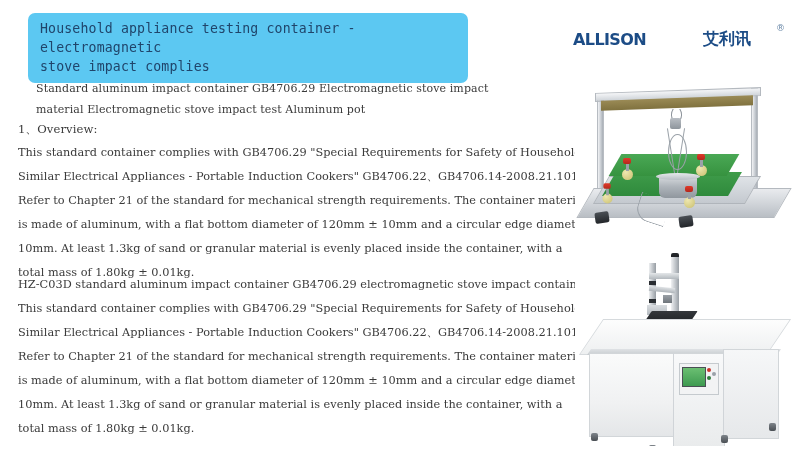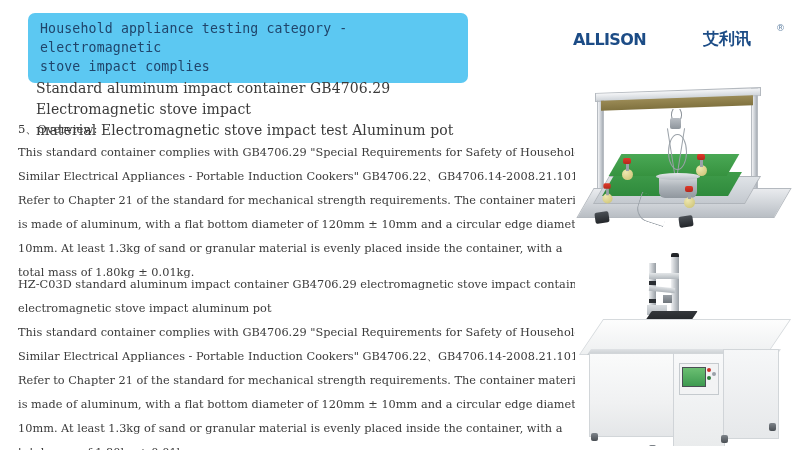--- a/index.html
+++ b/index.html
@@ -44,21 +44,21 @@
     line-height: 19px;
     letter-spacing: 0.15px;
     font-family: "DejaVu Sans Mono", monospace;
   }
 
   .subtitle {
     position: absolute;
     left: 36px;
     top: 78px;
     width: 470px;
-    font-size: 14px;
+    font-size: 11px;
     line-height: 21px;
     color: #3a3a3a;
     font-family: "DejaVu Serif", serif;
     letter-spacing: 0.1px;
   }
 
   .section-heading {
     position: absolute;
     left: 18px;
     top: 122px;
@@ -371,43 +371,42 @@
   }
 </style>
 </head>
 <body>
 
 <div class="page">
 
   <div class="content-col">
 
     <div class="title-banner">
-      <div>Household appliance testing category - electromagnetic</div>
+      <div>Household appliance testing container - electromagnetic</div>
       <div>stove impact complies</div>
     </div>
 
     <div class="subtitle">
       <div>Standard aluminum impact container GB4706.29 Electromagnetic stove impact</div>
       <div>material Electromagnetic stove impact test Aluminum pot</div>
     </div>
 
-    <div class="section-heading">5、Overview:</div>
+    <div class="section-heading">1、Overview:</div>
 
     <div class="body-block first">
       <div class="body-line">This standard container complies with GB4706.29 "Special Requirements for Safety of Household and</div>
       <div class="body-line">Similar Electrical Appliances - Portable Induction Cookers" GB4706.22、GB4706.14-2008.21.101、</div>
       <div class="body-line">Refer to Chapter 21 of the standard for mechanical strength requirements. The container material</div>
       <div class="body-line">is made of aluminum, with a flat bottom diameter of 120mm ± 10mm and a circular edge diameter of</div>
       <div class="body-line">10mm. At least 1.3kg of sand or granular material is evenly placed inside the container, with a</div>
       <div class="body-line">total mass of 1.80kg ± 0.01kg.</div>
     </div>
 
     <div class="body-block second">
       <div class="body-line">HZ-C03D standard aluminum impact container GB4706.29 electromagnetic stove impact container</div>
-      <div class="body-line">electromagnetic stove impact aluminum pot</div>
       <div class="body-line">This standard container complies with GB4706.29 "Special Requirements for Safety of Household and</div>
       <div class="body-line">Similar Electrical Appliances - Portable Induction Cookers" GB4706.22、GB4706.14-2008.21.101、</div>
       <div class="body-line">Refer to Chapter 21 of the standard for mechanical strength requirements. The container material</div>
       <div class="body-line">is made of aluminum, with a flat bottom diameter of 120mm ± 10mm and a circular edge diameter of</div>
       <div class="body-line">10mm. At least 1.3kg of sand or granular material is evenly placed inside the container, with a</div>
       <div class="body-line">total mass of 1.80kg ± 0.01kg.</div>
     </div>
 
   </div>
 

